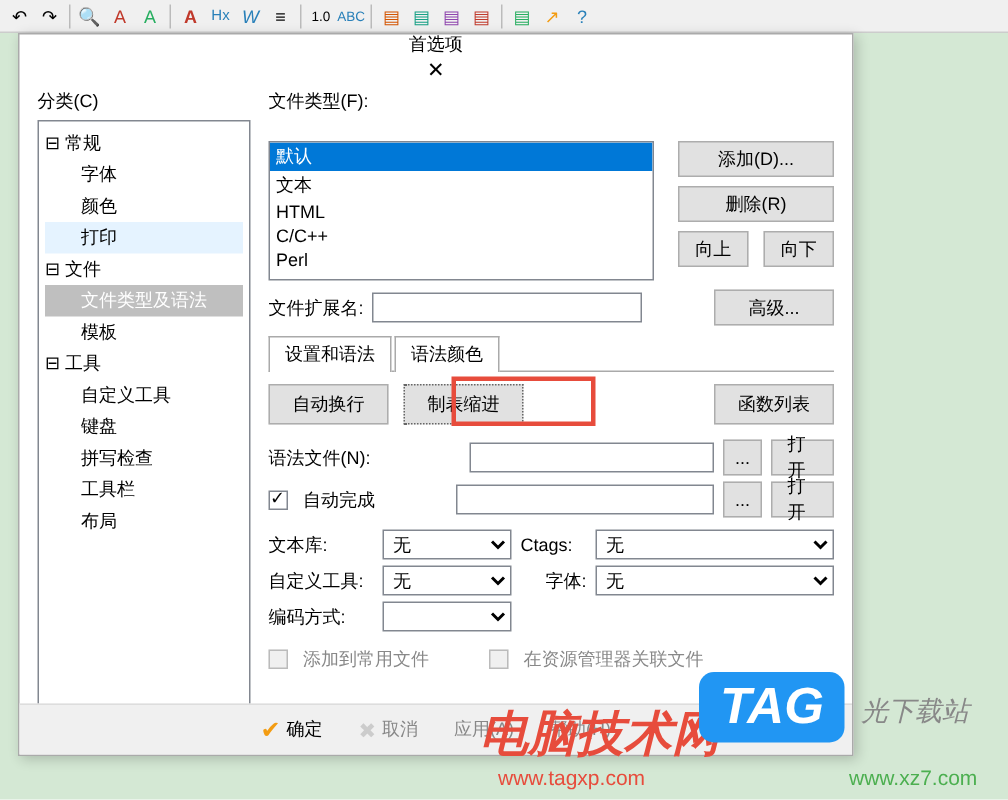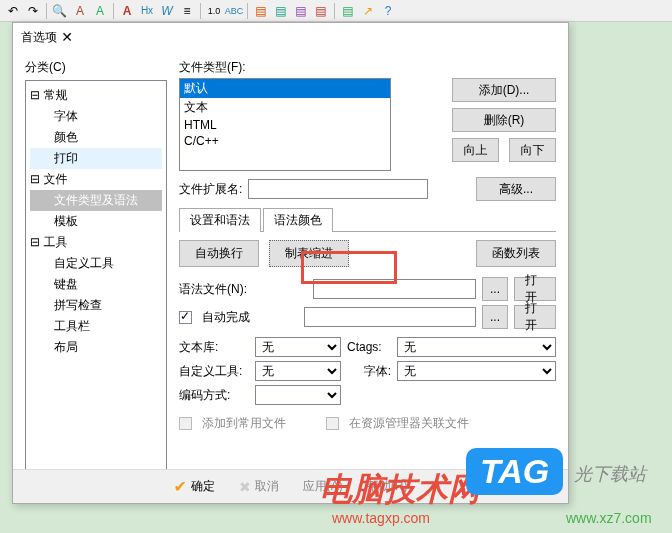--- a/index.html
+++ b/index.html
@@ -1,34 +1,34 @@
 <!DOCTYPE html>
 <html><head>
 <meta charset="utf-8">
 <style>
 * { box-sizing: border-box; font-family: "Microsoft YaHei", "SimSun", sans-serif; }
 body { margin: 0; width: 672px; height: 533px; background: #d4e8d4; position: relative; overflow: hidden; }
 .toolbar { position: absolute; top: 0; left: 0; right: 0; height: 22px; background: #f0f0f0; display: flex; align-items: center; padding: 0 4px; gap: 2px; border-bottom: 1px solid #ccc; }
 .toolbar-icon { width: 18px; height: 18px; display: flex; align-items: center; justify-content: center; font-size: 12px; }
 .toolbar-sep { width: 1px; height: 16px; background: #bbb; margin: 0 2px; }
 .dialog { position: absolute; top: 22px; left: 12px; width: 557px; height: 482px; background: #fff; border: 1px solid #aaa; box-shadow: 2px 2px 8px rgba(0,0,0,0.2); }
-.titlebar { height: 28px; display: flex; align-items: center; justify-content: flex-start; padding: 0 8px; font-size: 12px; }
+.titlebar { height: 28px; display: flex; align-items: center; justify-content: center; padding: 0 8px; font-size: 12px; flex-direction: column; }
 .close-btn { width: 20px; height: 20px; display: flex; align-items: center; justify-content: center; font-size: 14px; cursor: pointer; }
 .dialog-body { display: flex; height: 418px; padding: 8px 12px 0 12px; gap: 12px; }
 .left-panel { width: 150px; }
 .left-label { font-size: 12px; margin-bottom: 4px; }
 .tree { border: 1px solid #828790; height: 392px; padding: 4px; font-size: 12px; overflow: hidden; }
 .tree-group { padding: 2px 0 2px 0px; }
 .tree-sub { padding: 2px 0 2px 24px; }
 .tree-sel { background: #e5f3ff; }
 .tree-sel-dark { background: #bfbfbf; color: #fff; }
 .right-panel { flex: 1; font-size: 12px; }
-.label { font-size: 12px; margin-bottom: 2px; }
+.label { font-size: 12px; margin-bottom: 18px; }
 .row { display: flex; align-items: center; gap: 6px; margin-bottom: 4px; }
-.listbox { border: 1px solid #828790; width: 212px; height: 93px; overflow-y: scroll; font-size: 12px; }
+.listbox { border: 1px solid #828790; width: 257px; height: 93px; overflow-y: scroll; font-size: 12px; }
 .list-item { padding: 1px 4px; }
 .list-sel { background: #0078d7; color: #fff; }
 .btn { border: 1px solid #adadad; background: #e1e1e1; font-size: 12px; height: 24px; display: flex; align-items: center; justify-content: center; cursor: pointer; padding: 0 10px; }
 .btn-col { display: flex; flex-direction: column; gap: 6px; width: 104px; }
 .btn-row { display: flex; gap: 10px; }
 .input { border: 1px solid #828790; height: 20px; font-size: 12px; padding: 0 3px; background: #fff; }
 .tab-container { border-bottom: 1px solid #aaa; display: flex; margin-top: 6px; }
 .tab { border: 1px solid #aaa; border-bottom: none; padding: 3px 10px; font-size: 12px; background: #fff; cursor: pointer; margin-right: 2px; position: relative; top: 1px; }
 .tab-active { background: #fff; }
 .tab-area { border: none; padding: 8px 0 0 0; }
@@ -104,20 +104,21 @@
     </div>
 
     <div class="right-panel">
       <div class="label">文件类型(F):</div>
       <div class="row" style="align-items:flex-start">
         <div class="listbox">
           <div class="list-item list-sel">默认</div>
           <div class="list-item">文本</div>
           <div class="list-item">HTML</div>
           <div class="list-item">C/C++</div>
+          <div class="list-item">Perl</div>
         </div>
         <div style="flex:1"></div>
         <div class="btn-col">
           <div class="btn">添加(D)...</div>
           <div class="btn">删除(R)</div>
           <div class="btn-row">
             <div class="btn" style="flex:1">向上</div>
             <div class="btn" style="flex:1">向下</div>
           </div>
         </div>

